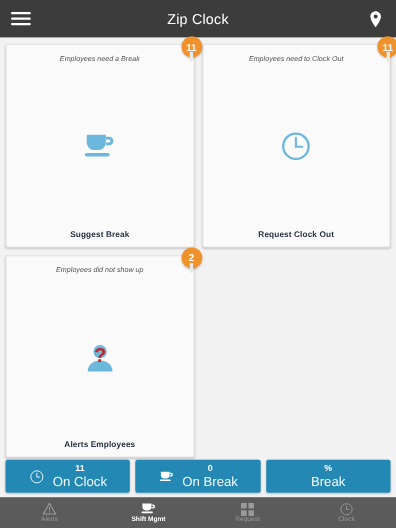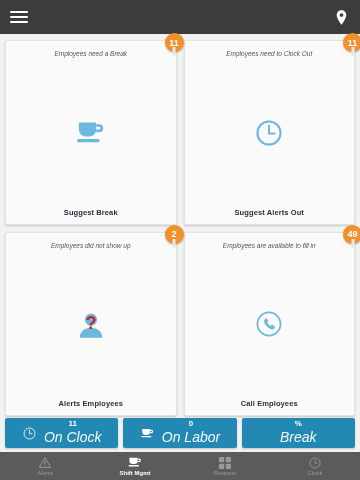--- a/index.html
+++ b/index.html
@@ -95,21 +95,21 @@
     border-radius: 2px;
     display: flex; align-items: center; justify-content: center;
     gap: 6px;
     color: #fff;
     box-shadow: 0 1px 2px rgba(0,0,0,.18);
     padding: 0 4px;
   }
   .stat-icon { display: flex; align-items: center; justify-content: center; width: 16px; }
   .stat-text { display: flex; flex-direction: column; align-items: center; line-height: 1.25; }
   .stat-value { font-size: 8px; font-weight: bold; }
-  .stat-label { font-size: 14px; font-style: italic; opacity: .95; }
+  .stat-label { font-size: 12px; opacity: .95; }
 
   
   .tabbar {
     flex: 0 0 28px;
     background: #5b5b5b;
     display: flex;
     align-items: center;
   }
   .tab {
     flex: 1 1 0;
@@ -128,20 +128,21 @@
 <body>
 
 <div id="app">
 
   <div class="header">
     <div class="hamburger">
       <span></span>
       <span></span>
       <span></span>
     </div>
+    <div class="header-title">Zip Clock</div>
     <div class="pin-icon">
       <svg width="11" height="15" viewBox="0 0 24 32" aria-hidden="true">
         <path fill="#ffffff" d="M12 0C6 0 1.5 4.6 1.5 10.6 1.5 18.6 12 32 12 32s10.5-13.4 10.5-21.4C22.5 4.6 18 0 12 0zm0 14.5a4 4 0 1 1 0-8 4 4 0 0 1 0 8z"></path>
       </svg>
     </div>
   </div>
 
   <div class="grid">
 
     <div class="card">
@@ -159,47 +160,36 @@
 
     <div class="card">
       <div class="badge">11</div>
       <div class="card-sub">Employees need to Clock Out</div>
       <div class="card-icon">
         <svg width="28" height="28" viewBox="0 0 32 32" aria-hidden="true">
           <circle cx="16" cy="16" r="13.2" fill="none" stroke="#6cb8dd" stroke-width="2.4"></circle>
           <path d="M16 7.5v9h6.5" fill="none" stroke="#6cb8dd" stroke-width="2.2" stroke-linecap="round"></path>
         </svg>
       </div>
-      <div class="card-title">Suggest Alerts Out</div>
+      <div class="card-title">Request Clock Out</div>
     </div>
 
     <div class="card">
       <div class="badge">2</div>
       <div class="card-sub">Employees did not show up</div>
       <div class="card-icon">
         <svg width="26" height="28" viewBox="0 0 30 32" aria-hidden="true">
           <circle cx="15" cy="11" r="7" fill="#6cb8dd"></circle>
           <path d="M2 32c0-7.2 5.8-11.6 13-11.6S28 24.8 28 32H2z" fill="#6cb8dd"></path>
           <text x="15" y="22" text-anchor="middle" font-family="Liberation Sans, sans-serif" font-size="21" font-weight="bold" fill="#c0262b">?</text>
         </svg>
       </div>
       <div class="card-title">Alerts Employees</div>
     </div>
 
-    <div class="card">
-      <div class="badge">49</div>
-      <div class="card-sub">Employees are available to fill in</div>
-      <div class="card-icon">
-        <svg width="28" height="28" viewBox="0 0 32 32" aria-hidden="true">
-          <circle cx="16" cy="16" r="13.2" fill="none" stroke="#6cb8dd" stroke-width="2"></circle>
-          <path d="M11.6 9.6c.6-.5 1.5-.4 2 .3l1.3 1.8c.4.6.3 1.4-.2 1.9l-.8.7c.8 1.7 2.2 3.1 3.9 3.9l.7-.8c.5-.5 1.3-.6 1.9-.2l1.8 1.3c.7.5.8 1.4.3 2l-1 1.1c-.6.7-1.6.9-2.5.6-4-1.4-7.2-4.6-8.6-8.6-.3-.9-.1-1.9.6-2.5l.6-.5z" fill="#6cb8dd"></path>
-        </svg>
-      </div>
-      <div class="card-title">Call Employees</div>
-    </div>
 
   </div>
 
   <div class="stats">
 
     <div class="stat">
       <div class="stat-icon">
         <svg width="13" height="13" viewBox="0 0 32 32" aria-hidden="true">
           <circle cx="16" cy="16" r="13.5" fill="none" stroke="#ffffff" stroke-width="2"></circle>
           <path d="M16 8v8.5h6" fill="none" stroke="#ffffff" stroke-width="2" stroke-linecap="round"></path>
@@ -214,21 +204,21 @@
     <div class="stat">
       <div class="stat-icon">
         <svg width="14" height="13" viewBox="0 0 34 30" aria-hidden="true">
           <path fill="#ffffff" d="M3 4h19v7a7.5 7.5 0 0 1-7.5 7.5h-4A7.5 7.5 0 0 1 3 11V4z"></path>
           <path fill="#ffffff" d="M22 6h3.4a4.2 4.2 0 0 1 0 8.4H22v-2.8h3a1.4 1.4 0 0 0 0-2.8h-3V6z"></path>
           <rect x="1" y="21" width="24" height="3.2" rx="1.6" fill="#ffffff"></rect>
         </svg>
       </div>
       <div class="stat-text">
         <span class="stat-value">0</span>
-        <span class="stat-label">On Labor</span>
+        <span class="stat-label">On Break</span>
       </div>
     </div>
 
     <div class="stat">
       <div class="stat-text">
         <span class="stat-value">%</span>
         <span class="stat-label">Break</span>
       </div>
     </div>
 

